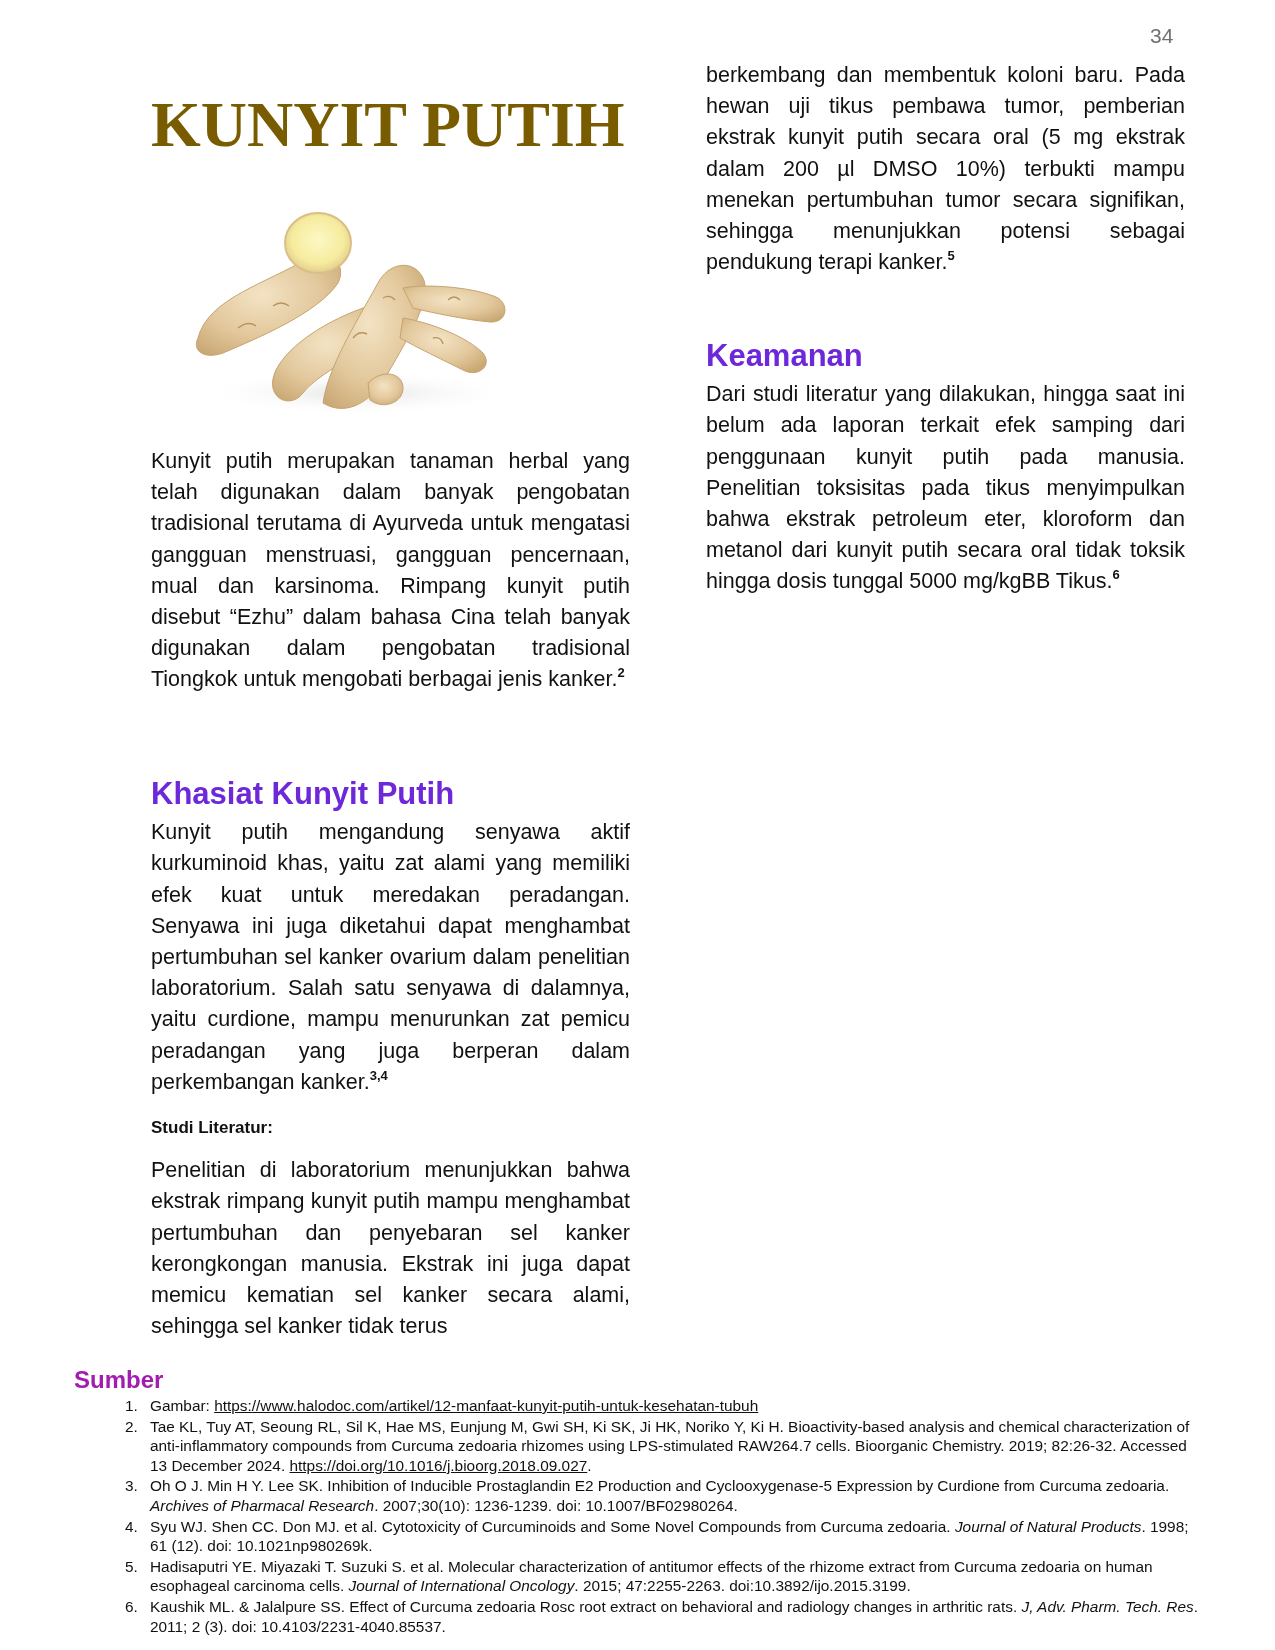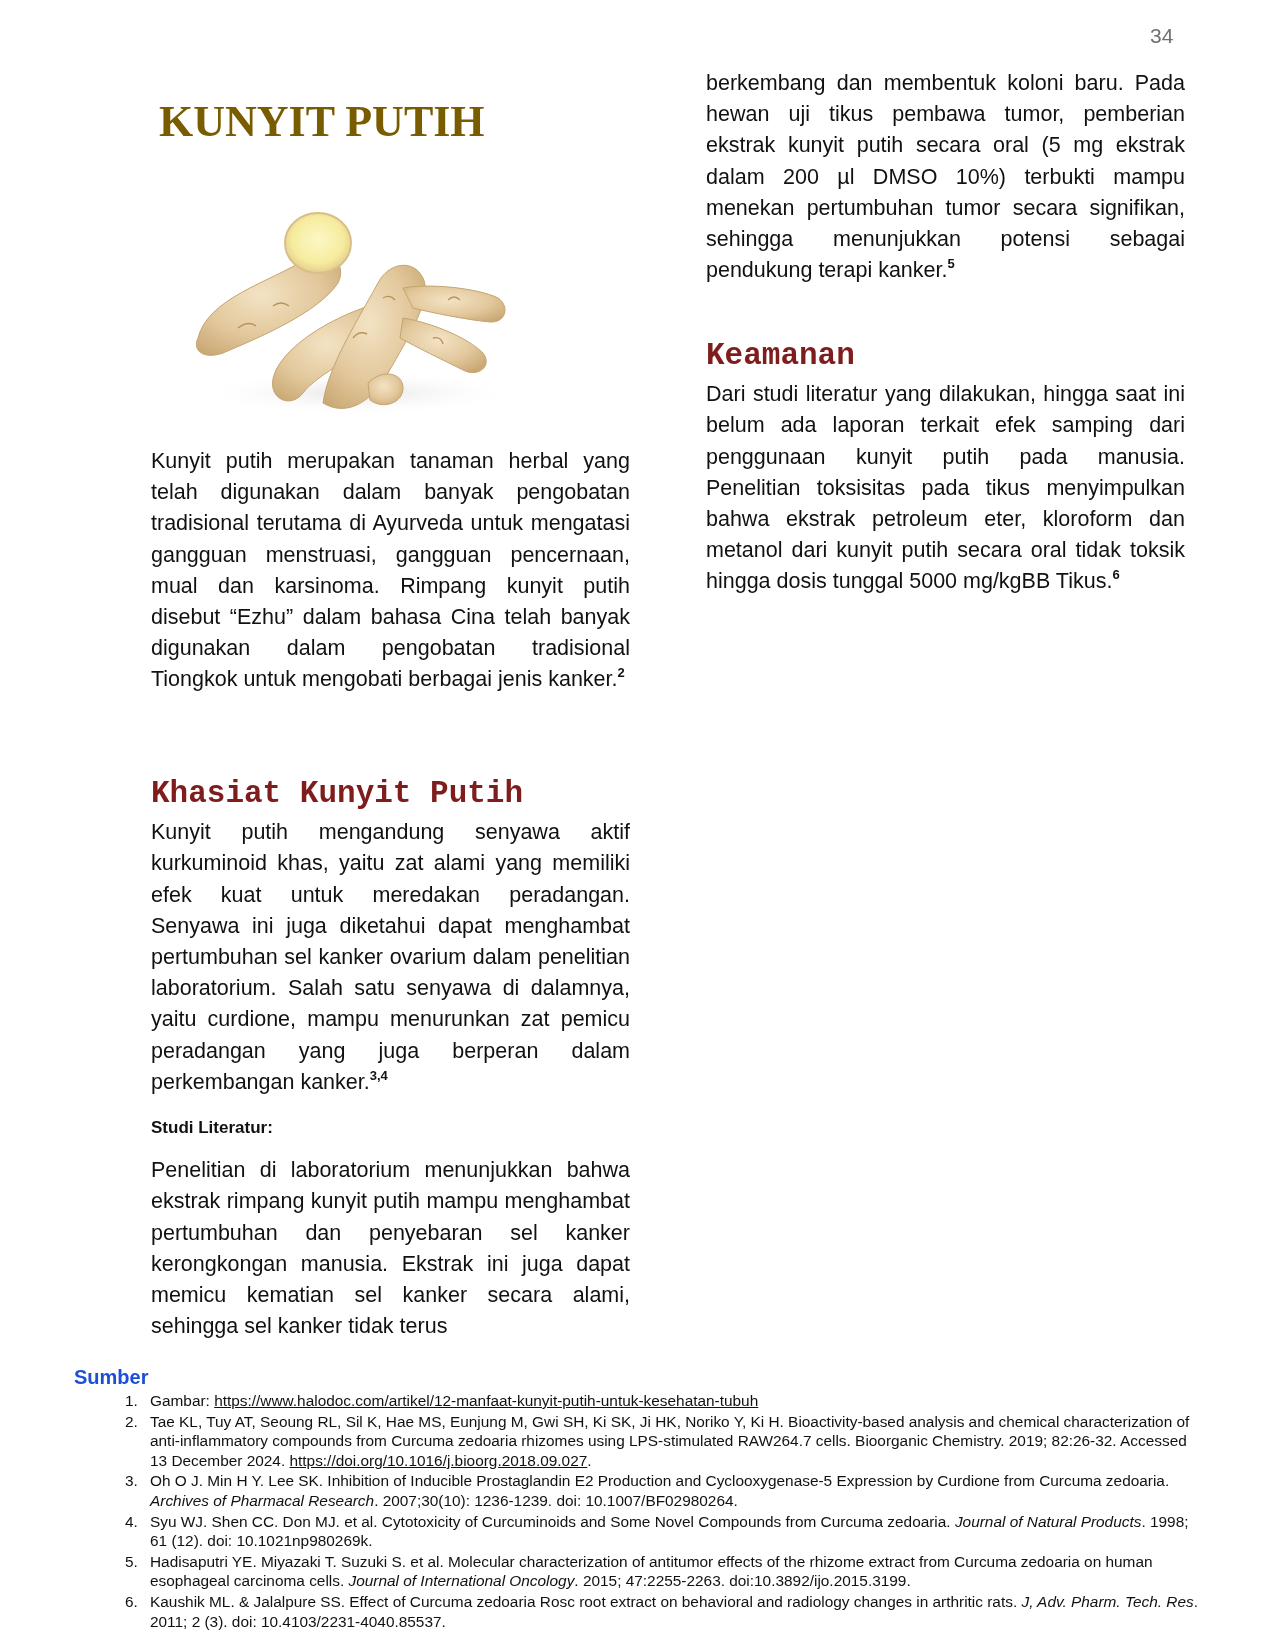--- a/index.html
+++ b/index.html
@@ -1,32 +1,32 @@
 <!DOCTYPE html>
 <html><head>
 <meta charset="utf-8">
 <style>
   html, body { margin: 0; padding: 0; background: #ffffff; }
   body { width: 1275px; height: 1650px; position: relative; overflow: hidden;
          font-family: "Liberation Sans", sans-serif; color: #111111; }
   .page-number { position: absolute; left: 1150px; top: 24px; font-size: 21px; color: #707070; text-align: right; }
-  .doc-title { position: absolute; left: 151px; top: 88px; margin: 8px;
-               font-family: "Liberation Serif", serif; font-weight: bold; font-size: 44px;
+  .doc-title { position: absolute; left: 151px; top: 88px; margin: 0;
+               font-family: "Liberation Serif", serif; font-weight: bold; font-size: 64px;
                color: #7a5c00; letter-spacing: 0px; }
   .hero-image { position: absolute; left: 178px; top: 188px; width: 340px; height: 230px; }
   .col { position: absolute; font-size: 21.5px; line-height: 31.2px; text-align: justify; }
   .col-left { left: 151px; width: 479px; }
   .col-right { left: 706px; width: 479px; }
   .col p { margin: 0; }
   .col sup { font-size: 13px; font-weight: bold; vertical-align: 9px; line-height: 0; }
-  .sec-heading { font-family: Liberation Mono, monospace; font-weight: bold; font-size: 31px;
-                 color: #7f1d1d; margin: 0; }
+  .sec-heading { font-family: Liberation Sans, sans-serif; font-weight: bold; font-size: 31px;
+                 color: #6d28d9; margin: 0; }
   .sub-heading { font-weight: bold; font-size: 17px; margin: 0; }
   .refs { position: absolute; left: 74px; top: 1366px; width: 1130px; }
-  .refs-title { font-weight: bold; font-size: 20px; color: #1d4ed8; margin: 0 0 2px 0; }
+  .refs-title { font-weight: bold; font-size: 24px; color: #a21caf; margin: 0 0 2px 0; }
   .refs ol { margin: 0; padding-left: 40px; font-size: 15.4px; line-height: 19.6px; color: #111; }
   .refs li { padding-left: 8px; margin-bottom: 1px; margin-left: 28px; }
   .refs a { color: #111; text-decoration: underline; }
   .refs i { font-style: italic; }
 </style>
 </head>
 <body>
 
 <div class="page-number">34</div>
 
@@ -66,21 +66,21 @@
   <p><span>Kunyit putih merupakan tanaman herbal yang telah digunakan dalam banyak pengobatan tradisional terutama di Ayurveda untuk mengatasi gangguan menstruasi, gangguan pencernaan, mual dan karsinoma. Rimpang kunyit putih disebut “Ezhu” dalam bahasa Cina telah banyak digunakan dalam pengobatan tradisional Tiongkok untuk mengobati berbagai jenis kanker.</span><sup>2</sup></p>
 </div>
 
 <div class="col col-left" style="top: 734px; margin-top: 44px;">
   <h2 class="sec-heading">Khasiat Kunyit Putih</h2>
   <p style="margin-top: 8px;"><span>Kunyit putih mengandung senyawa aktif kurkuminoid khas, yaitu zat alami yang memiliki efek kuat untuk meredakan peradangan. Senyawa ini juga diketahui dapat menghambat pertumbuhan sel kanker ovarium dalam penelitian laboratorium. Salah satu senyawa di dalamnya, yaitu curdione, mampu menurunkan zat pemicu peradangan yang juga berperan dalam perkembangan kanker.</span><sup>3,4</sup></p>
   <h3 class="sub-heading" style="margin-top: 14px;">Studi Literatur:</h3>
   <p style="margin-top: 12px;">Penelitian di laboratorium menunjukkan bahwa ekstrak rimpang kunyit putih mampu menghambat pertumbuhan dan penyebaran sel kanker kerongkongan manusia. Ekstrak ini juga dapat memicu kematian sel kanker secara alami, sehingga sel kanker tidak terus</p>
 </div>
 
-<div class="col col-right" style="top: 68px;">
+<div class="col col-right" style="top: 60px;">
   <p><span>berkembang dan membentuk koloni baru. Pada hewan uji tikus pembawa tumor, pemberian ekstrak kunyit putih secara oral (5 mg ekstrak dalam 200 µl DMSO 10%) terbukti mampu menekan pertumbuhan tumor secara signifikan, sehingga menunjukkan potensi sebagai pendukung terapi kanker.</span><sup>5</sup></p>
 </div>
 
 <div class="col col-right" style="top: 340px;">
   <h2 class="sec-heading">Keamanan</h2>
   <p style="margin-top: 8px;"><span>Dari studi literatur yang dilakukan, hingga saat ini belum ada laporan terkait efek samping dari penggunaan kunyit putih pada manusia. Penelitian toksisitas pada tikus menyimpulkan bahwa ekstrak petroleum eter, kloroform dan metanol dari kunyit putih secara oral tidak toksik hingga dosis tunggal 5000 mg/kgBB Tikus.</span><sup>6</sup></p>
 </div>
 
 <div class="refs">
   <div class="refs-title">Sumber</div>

